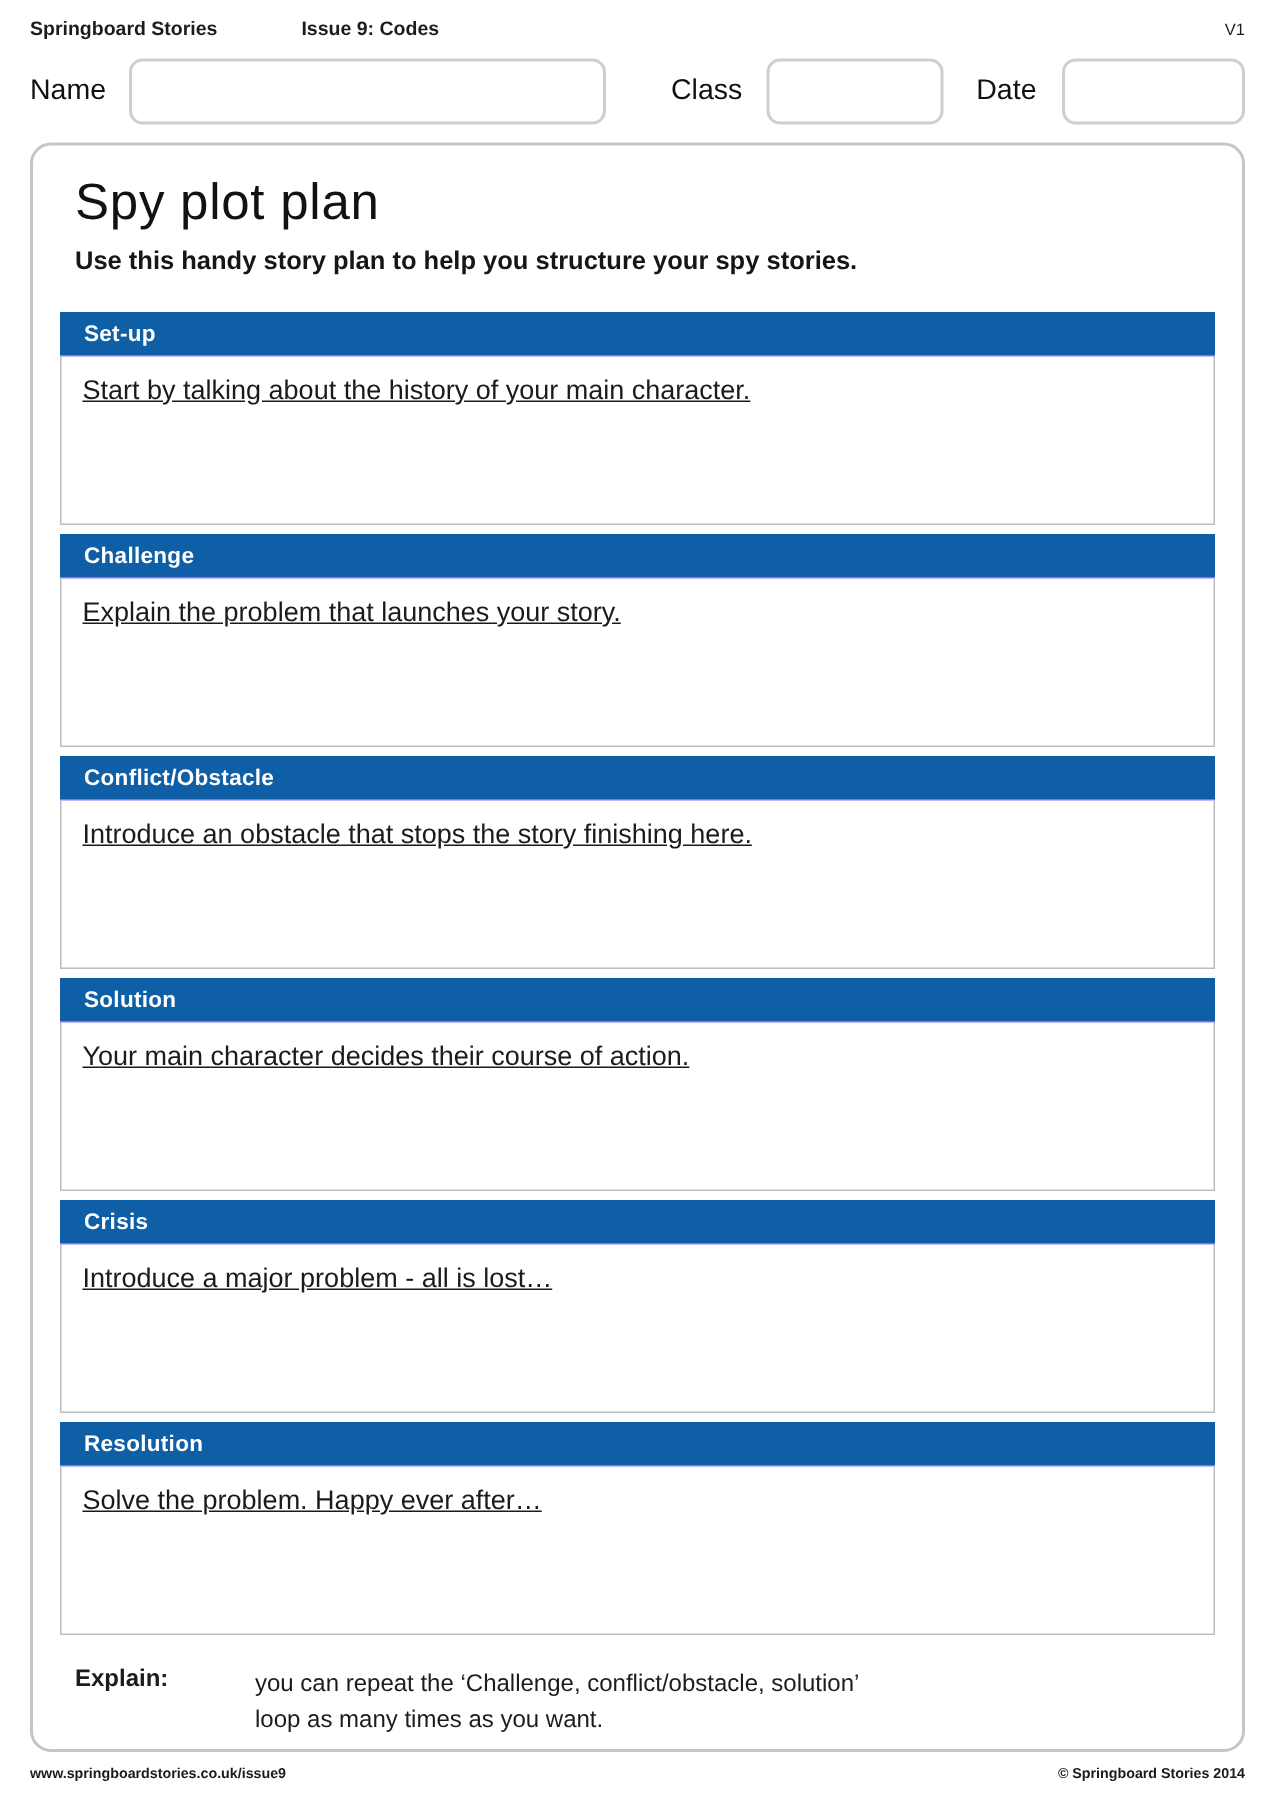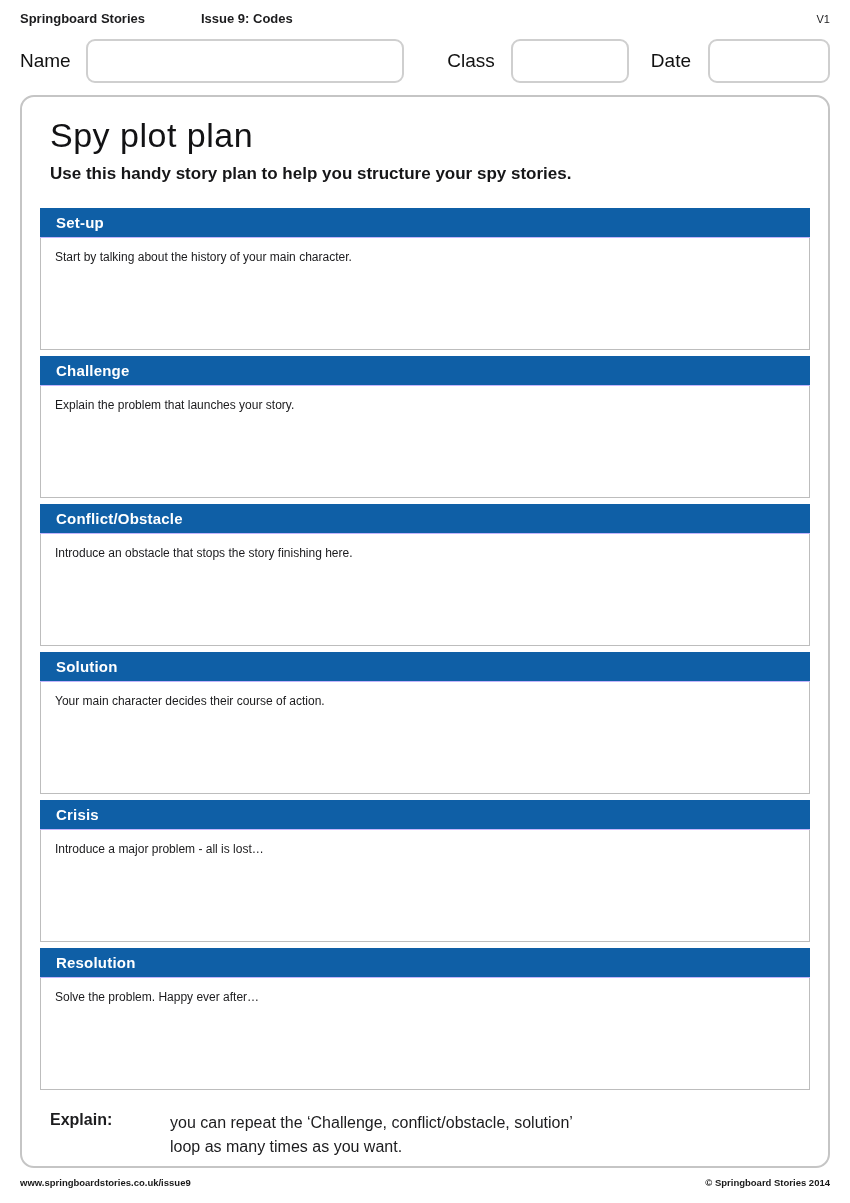--- a/index.html
+++ b/index.html
@@ -82,21 +82,21 @@
     padding-left: 16px;
     letter-spacing: 0.2px;
   }
   .section-body {
     height: 112px;
     border: 1px solid #bdbdbd;
     border-top: none;
     background: #fff;
     padding: 12px 14px;
   }
-  .prompt { font-size: 12px; color: #1b1b1d; }
+  .prompt { font-size: 18px; color: #1b1b1d; text-decoration: underline; }
 
   
   .remember {
     display: flex;
     margin: 21px 0 0 10px;
     font-size: 16px;
   }
   .remember-label { font-weight: 700; width: 120px; flex: 0 0 120px; }
   .remember-text div { line-height: 24px; }
 

